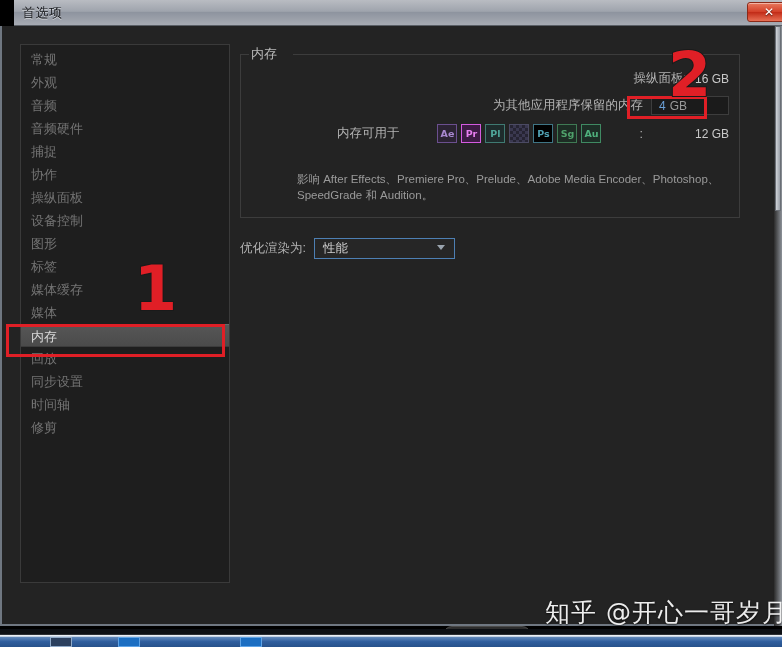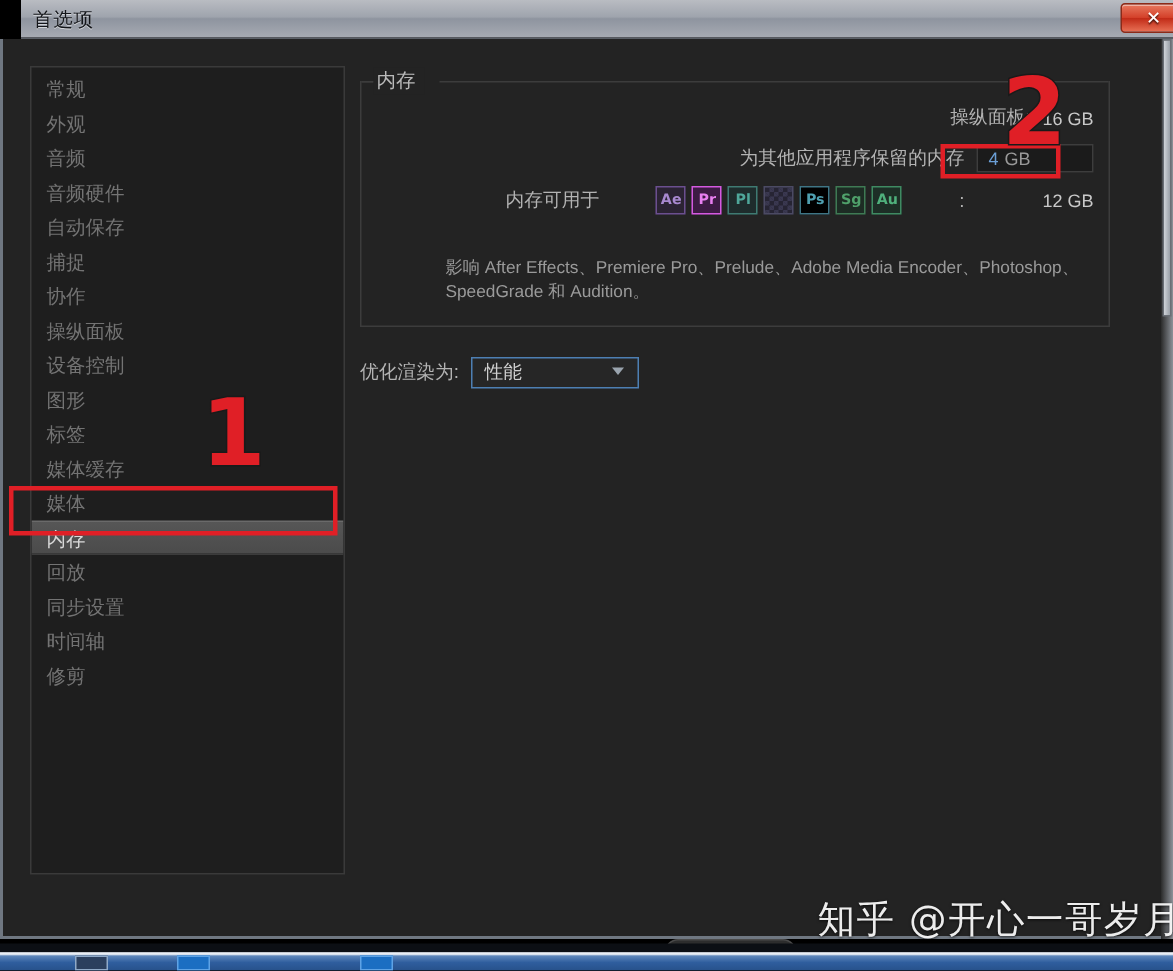--- a/index.html
+++ b/index.html
@@ -188,21 +188,21 @@
     padding-right: 4px;
   }
 
   .optimize-row {
     display: flex; align-items: center;
     margin-top: 20px;
     font-size: 12.5px; color: #b3b3b3;
   }
   .select-box {
     position: relative;
-    width: 112px; height: 21px;
+    width: 141px; height: 21px;
     margin-left: 8px;
     background: #262626;
     border: 1px solid #4d7fb3;
     display: flex; align-items: center;
     padding-left: 8px;
     font-size: 12.5px; color: #cfcfcf;
     cursor: pointer;
   }
   .chevron {
     position: absolute; right: 8px; top: 6px;
@@ -288,21 +288,20 @@
 
   <div class="dialog">
     <div class="dialog-inner">
 
       <div class="sidebar">
         <div class="side-list" id="side-list">
             <div class="side-item">常规</div>
             <div class="side-item">外观</div>
             <div class="side-item">音频</div>
             <div class="side-item">音频硬件</div>
-            <div class="side-item">自动保存</div>
             <div class="side-item">捕捉</div>
             <div class="side-item">协作</div>
             <div class="side-item">操纵面板</div>
             <div class="side-item">设备控制</div>
             <div class="side-item">图形</div>
             <div class="side-item">标签</div>
             <div class="side-item">媒体缓存</div>
             <div class="side-item">媒体</div>
             <div class="side-item selected">内存</div>
             <div class="side-item">回放</div>

